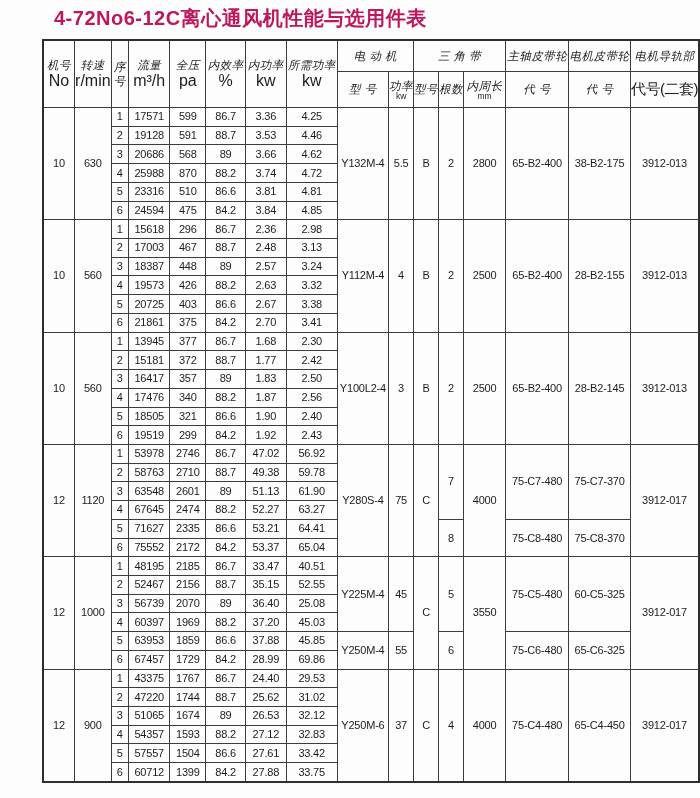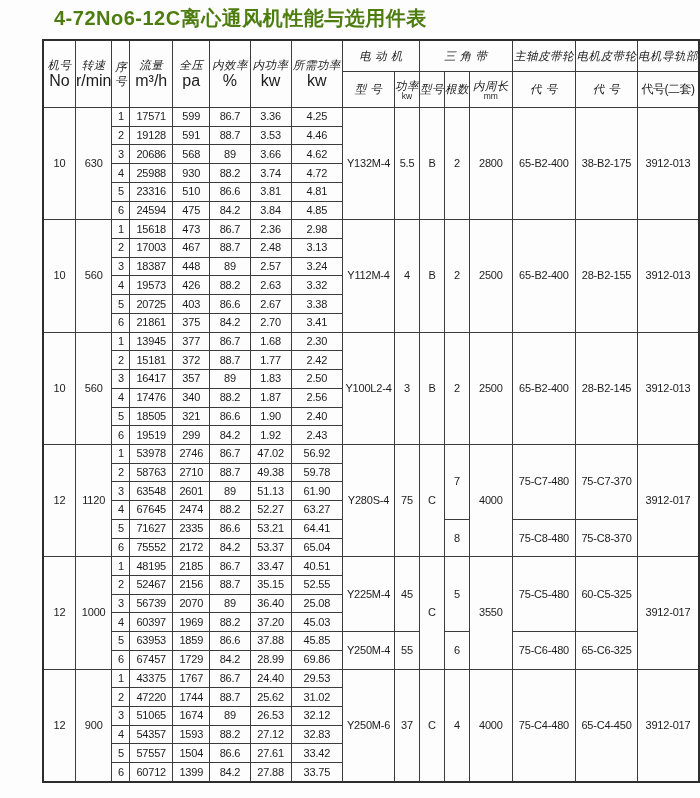--- a/index.html
+++ b/index.html
@@ -2,36 +2,36 @@
 <html><head>
 <meta charset="utf-8">
 <style>
   html,body{margin:0;padding:0;}
   body{
     width:700px;height:798px;background:#fdfdfd;color:#1c1c1c;
     font-family:"Liberation Sans",sans-serif;overflow:hidden;
   }
   .title{
     font-size:20px;font-weight:bold;margin:5px 0 7px 54px;
-    letter-spacing:.5px;color:#4d7c0f;
+    letter-spacing:.5px;color:#be185d;
   }
   table{
     border-collapse:collapse;table-layout:fixed;margin-left:42px;
     border:2px solid #2e2e2e;
   }
   th,td{
     border:1px solid #3c3c3c;text-align:center;vertical-align:middle;
     padding:0;font-weight:normal;overflow:hidden;white-space:nowrap;
   }
   thead tr.h1 th{height:30px;}
   thead tr.h2 th{height:35px;}
   .h-cn{font-size:11.5px;line-height:1.25;letter-spacing:.5px;font-style:italic;}
   .h-sub{font-size:16px;line-height:1.1;letter-spacing:0;}
   .h-tiny{font-size:8.5px;line-height:.8;}
-  .h-small{font-size:12px;letter-spacing:-.5px;}
+  .h-small{font-size:15px;letter-spacing:-.5px;}
   tbody td{height:17.72px;font-size:11px;line-height:1;letter-spacing:-.2px;}
 </style>
 </head>
 <body>
 
 <div class="title">4-72No6-12C离心通风机性能与选用件表</div>
 
 <table>
   <colgroup>
     <col style="width:34px">
@@ -161,21 +161,21 @@
         <td>3</td>
         <td>20686</td>
         <td>568</td>
         <td>89</td>
         <td>3.66</td>
         <td>4.62</td>
       </tr>
       <tr>
         <td>4</td>
         <td>25988</td>
-        <td>930</td>
+        <td>870</td>
         <td>88.2</td>
         <td>3.74</td>
         <td>4.72</td>
       </tr>
       <tr>
         <td>5</td>
         <td>23316</td>
         <td>510</td>
         <td>86.6</td>
         <td>3.81</td>
@@ -187,21 +187,21 @@
         <td>475</td>
         <td>84.2</td>
         <td>3.84</td>
         <td>4.85</td>
       </tr>
       <tr>
         <td rowspan="6">10</td>
         <td rowspan="6">560</td>
         <td>1</td>
         <td>15618</td>
-        <td>473</td>
+        <td>296</td>
         <td>86.7</td>
         <td>2.36</td>
         <td>2.98</td>
         <td rowspan="6">Y112M-4</td>
         <td rowspan="6">4</td>
         <td rowspan="6">B</td>
         <td rowspan="6">2</td>
         <td rowspan="6">2500</td>
         <td rowspan="6">65-B2-400</td>
         <td rowspan="6">28-B2-155</td>

